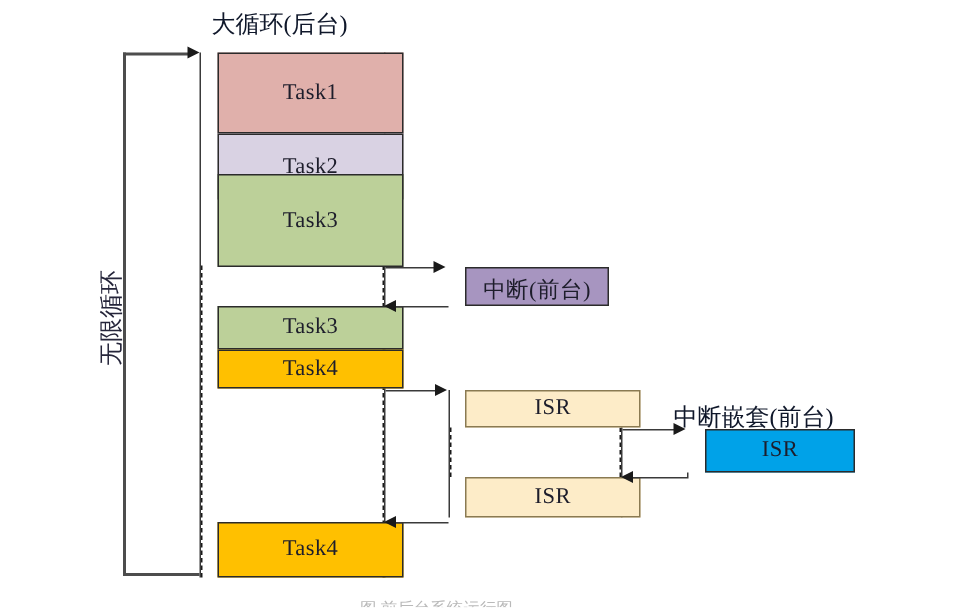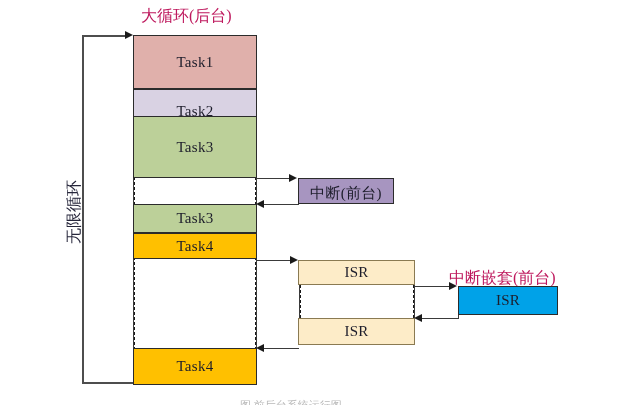--- a/index.html
+++ b/index.html
@@ -19,24 +19,25 @@
     position: absolute;
     box-sizing: border-box;
     border: 1px solid #2b2b2b;
     display: flex;
     align-items: center;
     justify-content: center;
     color: #1d1d2b;
     font-size: 15px;
     letter-spacing: 0.3px;
     white-space: nowrap;
+    margin-left: 12px;
   }
   .label {
     position: absolute;
-    color: #be185d;
+    color: #0f172a;
     font-size: 16px;
     white-space: nowrap;
     font-family: "Liberation Serif", "DejaVu Serif", serif;
   }
   .hline {
     position: absolute;
     height: 0;
     border-top: 1px solid #3a3a3a;
   }
   .vline {

